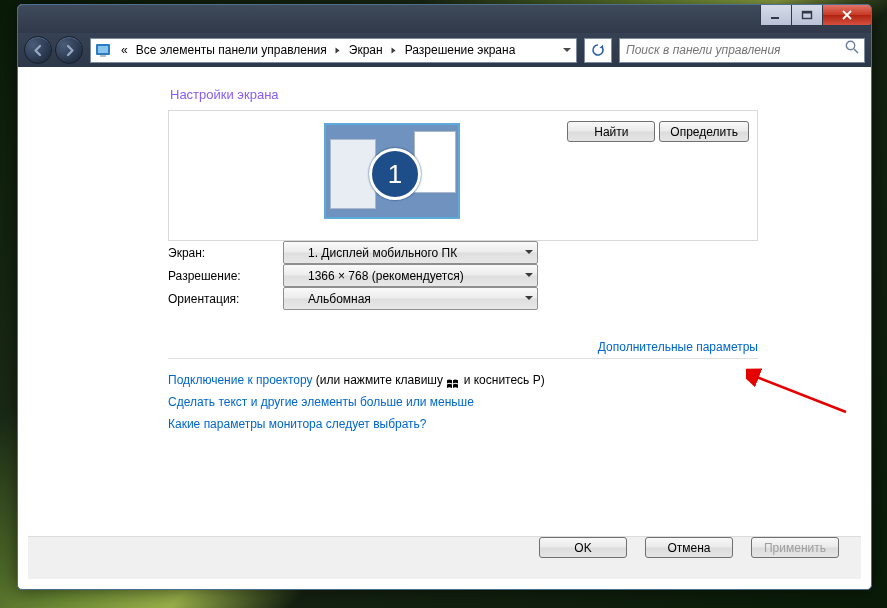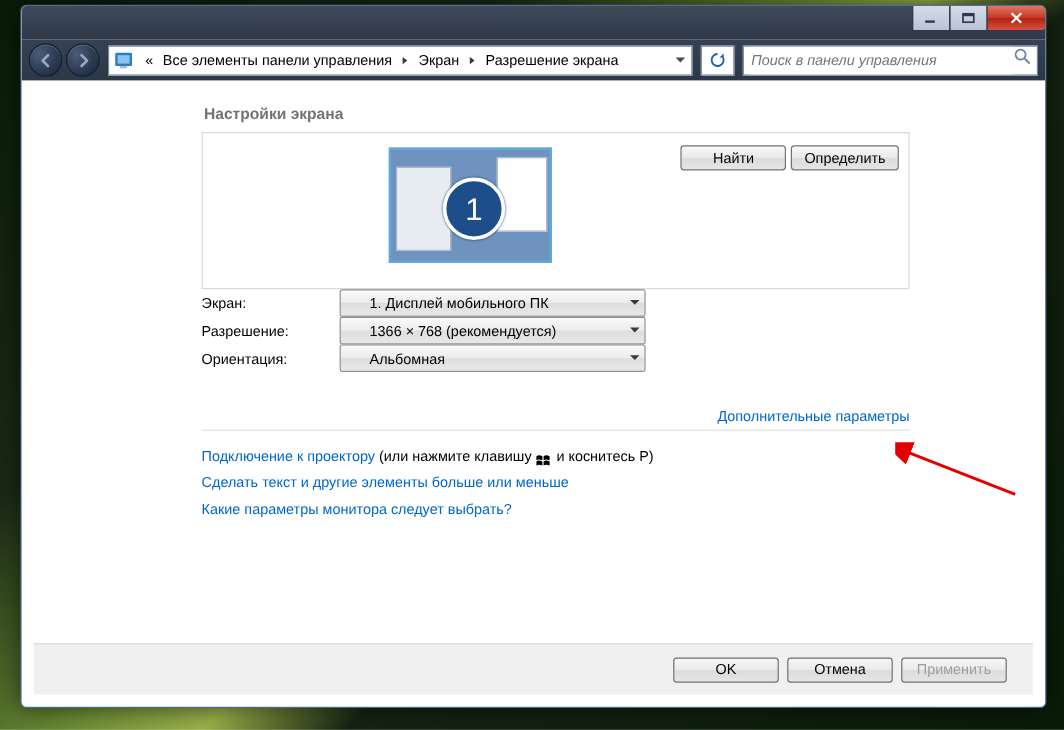--- a/index.html
+++ b/index.html
@@ -30,21 +30,21 @@
   .crumbsep{display:flex;align-items:center;justify-content:center;width:14px;height:100%;}
   .crumbsep svg{width:7px;height:7px;}
   .addr .dd{margin-left:auto;width:18px;height:100%;display:flex;align-items:center;justify-content:center;border-left:1px solid transparent;}
   .refresh{width:26px;height:23px;background:#fff;border:1px solid #7d8ca3;display:flex;align-items:center;justify-content:center;}
   .search{width:236px;height:23px;background:#fff;border:1px solid #7d8ca3;
     display:flex;margin-left:4px;padding:0 4px;}
   .search input{border:none;outline:none;width:100%;font:inherit;color:#777;font-style:italic;}
   .search .sicon{width:16px;height:16px;flex:none;}
   .content{position:absolute;left:10px;right:10px;top:70px;bottom:10px;background:#fff;overflow:hidden;}
   .inner{position:absolute;left:140px;top:12px;width:590px;}
-  .heading{color:#737373;font-size:13px;margin:0 0 8px 2px;font-weight:bold;}
+  .heading{color:#8b5cf6;font-size:13px;margin:0 0 8px 2px;}
   .box{border:1px solid #d9d9d9;height:113px;padding:8px;position:relative;}
   .preview{position:absolute;left:155px;top:12px;width:132px;height:92px;
     background:#7092bf;border:2px solid #5ea9dc;}
   .preview .circle{position:absolute;width:46px;height:46px;left:43px;top:23px;border-radius:50%;
     background:#1d4e89;border:3px solid #fff;box-shadow:0 0 2px #003366;
     display:flex;align-items:center;justify-content:center;color:#fff;font-size:26px;font-weight:400;}
   .preview .win1{position:absolute;left:4px;top:14px;width:44px;height:68px;background:#e8ecf3;border:1px solid #aab8cc;}
   .preview .win2{position:absolute;left:88px;top:6px;width:40px;height:60px;background:#fff;border:1px solid #aab8cc;}
   .box .sidebtns{position:absolute;right:8px;top:10px;display:flex;gap:4px;}
   .btn{min-width:88px;height:21px;padding:0 10px;border:1px solid #707070;border-radius:3px;
@@ -56,21 +56,21 @@
   .combo{width:227px;height:21px;border:1px solid #8e8f8f;border-radius:2px;
     background:linear-gradient(#fafafa,#ececec 48%,#dedede 52%,#e8e8e8);
     display:flex;align-items:center;padding:0 2px 0 24px;position:relative;}
   .combo .carrow{position:absolute;right:4px;top:6px;width:8px;height:8px;}
   .combo .carrow svg{width:8px;height:8px;display:block;}
   .advlink{text-align:right;margin-top:30px;}
   a.link{color:#0066cc;text-decoration:none;}
   .hr{border-top:1px solid #e0e0e0;margin-top:4px;}
   .links{margin-top:10px;line-height:22px;}
   .footer{position:absolute;left:0;right:0;bottom:0;height:42px;border-top:1px solid #dcdcdc;
-    background:#f0f0f0;display:flex;align-items:center;justify-content:flex-end;gap:7px;padding-right:22px;}
+    background:#f0f0f0;display:flex;align-items:flex-start;justify-content:flex-end;gap:18px;padding-right:22px;}
   .winkey{display:inline-block;width:14px;height:12px;vertical-align:middle;}
   .arrow{position:absolute;left:746px;top:362px;pointer-events:none;}
 </style>
 </head>
 <body>
 
 <div class="window">
 
   <div class="titlebar">
     <div class="wbtns">

